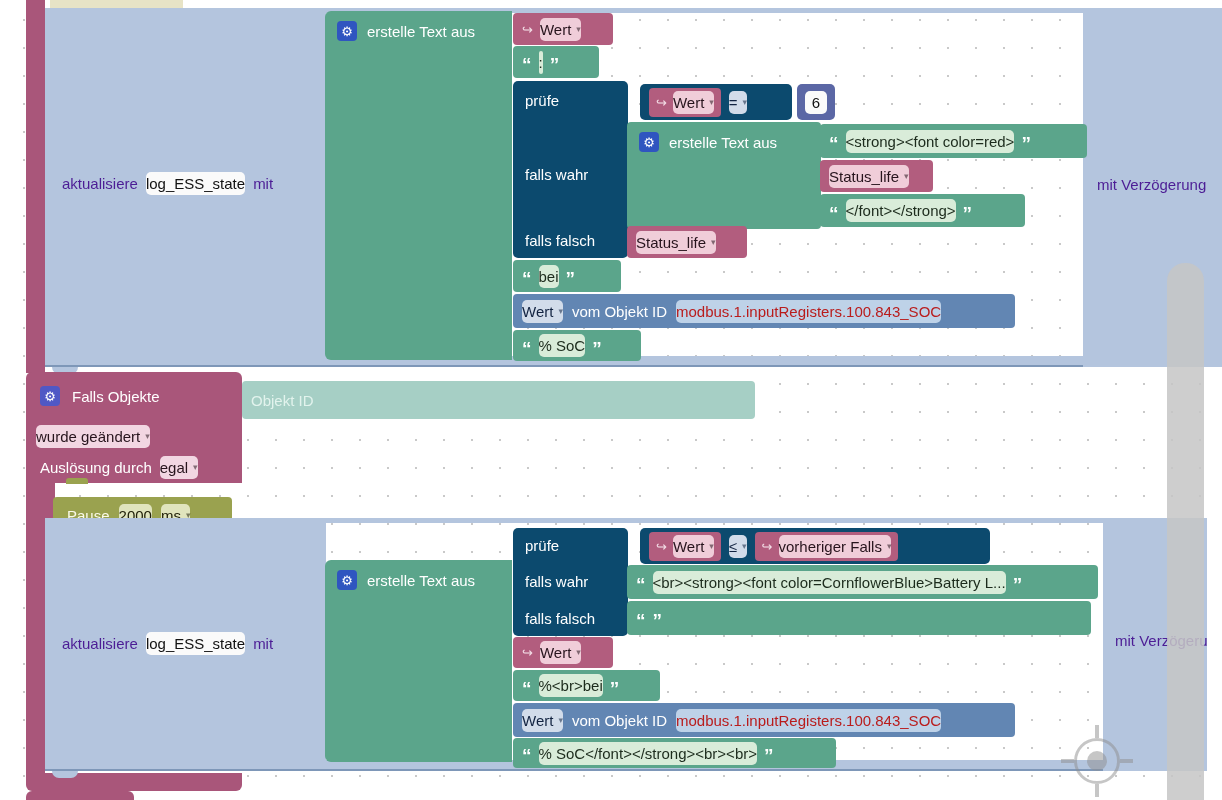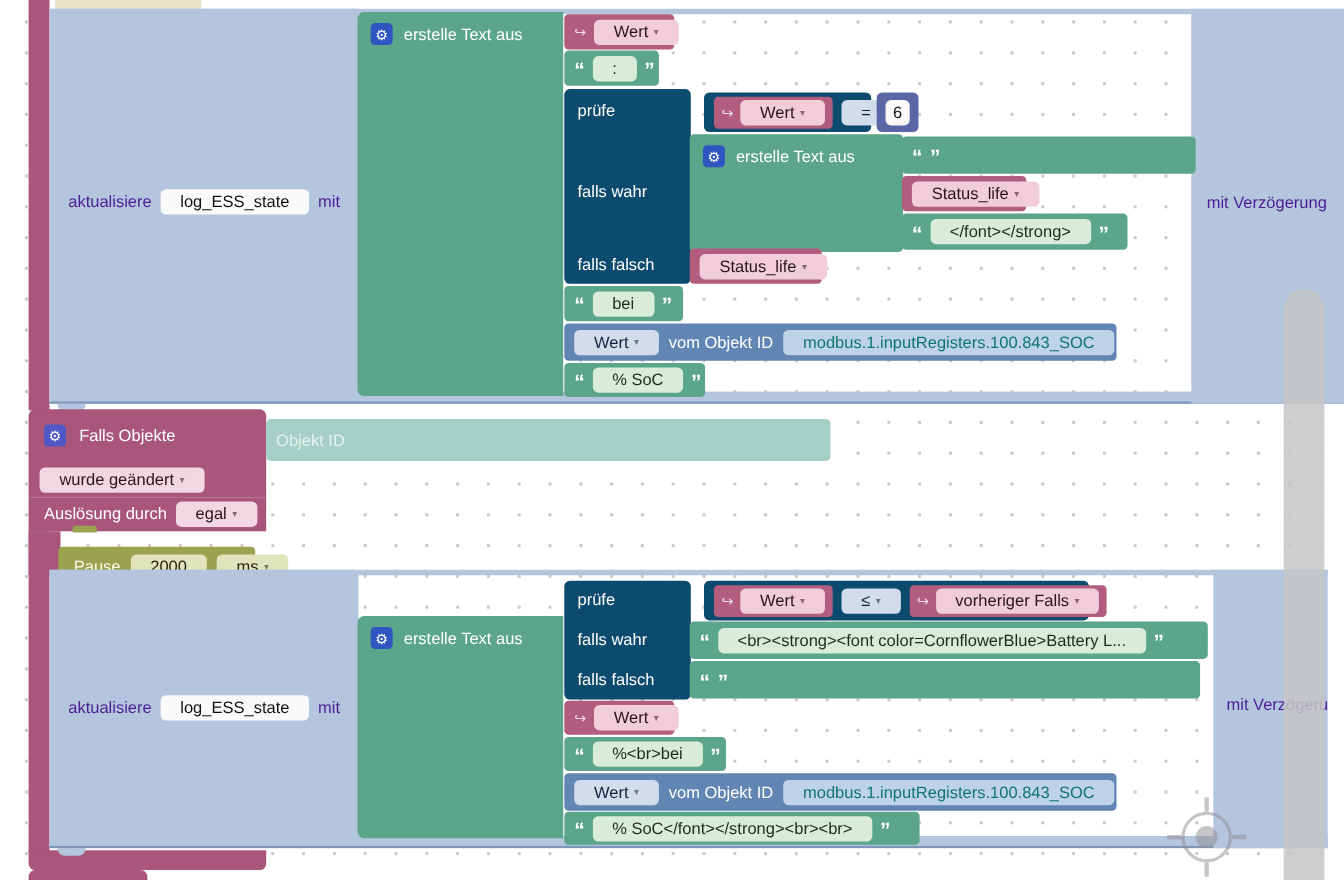--- a/index.html
+++ b/index.html
@@ -15,26 +15,26 @@
   .blue{background:#b4c5de}
   .green{background:#5ba58b;border-radius:4px}
   .pink{background:#b25d7e;border-radius:4px}
   .slate{background:#0c4a6e;border-radius:5px}
   .indigo{background:#5b67a5;border-radius:5px}
   .steel{background:#6286b3;border-radius:4px}
   .teal{background:#a6cfc5;border-radius:4px}
   .olive{background:#9aa24f;border-radius:4px}
   .lbl{color:#fff;white-space:nowrap}
   .lbl-dim{color:#4c1d95;white-space:nowrap}
-  .pill{border-radius:5px;padding:1px 18px;white-space:nowrap;display:inline-flex;align-items:center;gap:5px;line-height:1.4}
+  .pill{border-radius:5px;padding:1px 0;white-space:nowrap;display:inline-flex;align-items:center;gap:5px;line-height:1.4}
   .f-green{background:#d9ecd9;color:#1c2b1c}
   .f-pink{background:#f0cdd9;color:#27141d}
   .f-lpink{background:#f2d6e2;color:#27141d}
   .f-blue{background:#d2dcea;color:#122341}
-  .f-oid{background:#bed2e8;color:#0f766e}
+  .f-oid{background:#bed2e8;color:#b91c1c}
   .f-white{background:#fafafa;color:#111}
   .f-olive{background:#e0e4bd;color:#23230c}
   .f-teal{background:#eef8f3;color:#102a24}
   .caret{font-size:9px;opacity:.55;line-height:1}
   .q{font-size:19px;color:#fff;line-height:.6;position:relative;top:3px;font-weight:bold}
   .arrow{color:#f3dde6;font-size:13px;line-height:1}
   .gear{width:20px;height:20px;border-radius:4px;background:#2f55c0;color:#fff;
         display:inline-flex;align-items:center;justify-content:center;font-size:13px;flex:none}
   .gear.purple{background:#5058c5}
   .iflbl{position:absolute;left:12px;color:#fff;white-space:nowrap}
@@ -113,20 +113,21 @@
 <div class="abs green" style="left:627px;top:122px;width:194px;height:107px">
   <div style="display:flex;align-items:center;gap:10px;padding:10px 0 0 12px">
     <span class="gear">⚙</span>
     <span class="lbl">erstelle Text aus</span>
   </div>
 </div>
 
 <div class="abs green" style="left:820px;top:124px;width:267px;height:34px">
   <div class="row">
     <span class="q">“</span>
+    <span class="pill f-green">&lt;strong&gt;&lt;font color=red&gt;</span>
     <span class="q">”</span>
   </div>
 </div>
 
 <div class="abs pink" style="left:820px;top:160px;width:113px;height:32px">
   <div class="row">
     <span class="pill f-pink">
         <span>Status_life</span>
         <span class="caret">▾</span>
       </span>

